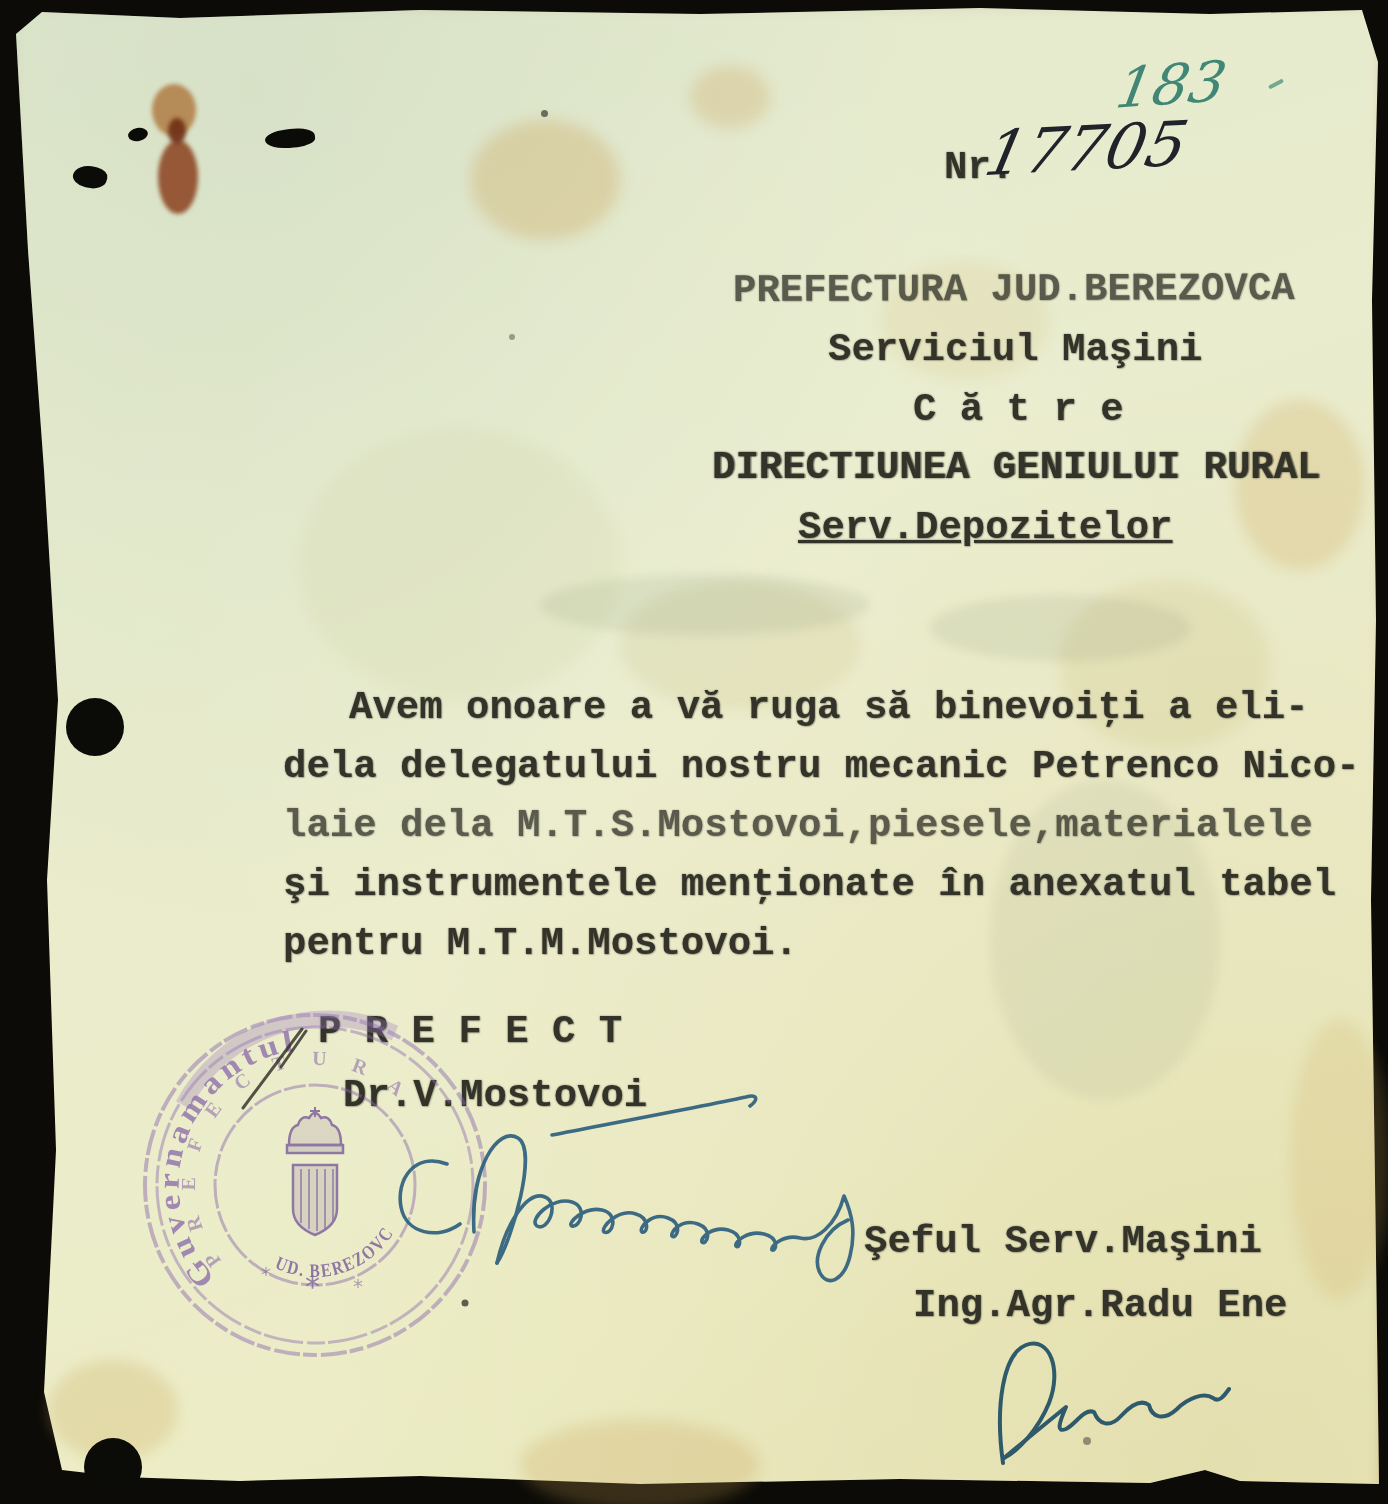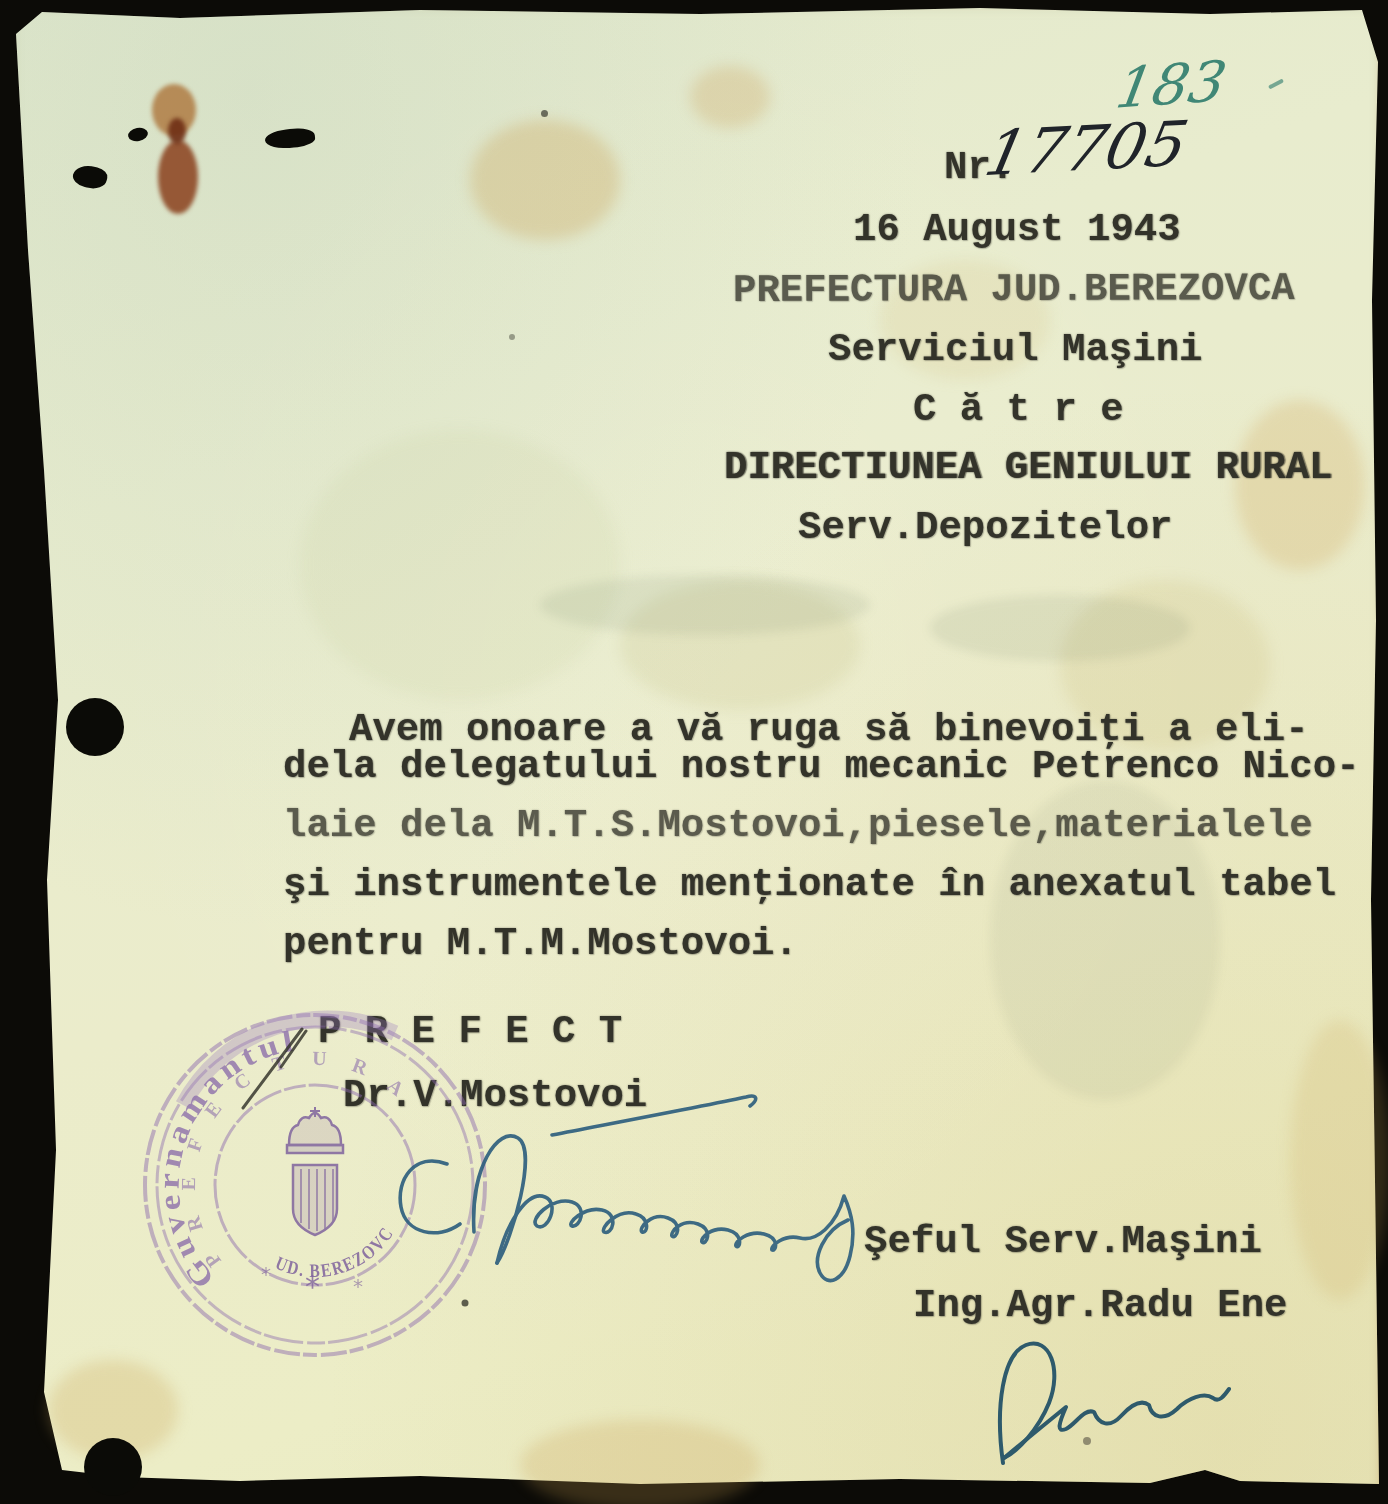--- a/index.html
+++ b/index.html
@@ -19,21 +19,21 @@
     box-shadow:inset -12px 0 12px -6px rgba(165,102,40,.45),
                inset 0 -12px 14px -7px rgba(120,92,42,.38),
                inset 14px 0 18px -9px rgba(128,120,70,.35),
                inset 0 12px 16px -9px rgba(150,132,82,.28);}
   .stain{position:absolute;border-radius:50%;filter:blur(7px);pointer-events:none;}
   .smudge{position:absolute;border-radius:50%;filter:blur(5px);pointer-events:none;}
   .typed{position:absolute;font-family:"Liberation Mono","DejaVu Sans Mono",monospace;
     font-size:39px;font-weight:700;color:#33332a;white-space:pre;letter-spacing:0;
     text-shadow:0 0 2px rgba(52,52,43,.55),1px 1px 1px rgba(52,52,43,.22);}
   .faded{opacity:.78;}
-  .heavy{text-shadow:0 0 2px rgba(40,40,32,.8),1.5px 0 1px rgba(40,40,32,.45);margin-left:12px;}
+  .heavy{text-shadow:0 0 2px rgba(40,40,32,.8),1.5px 0 1px rgba(40,40,32,.45);}
   .hand{position:absolute;font-family:"DejaVu Serif",serif;font-style:italic;}
   .hole{position:absolute;background:#0b0b07;border-radius:50%;}
   .tear{position:absolute;background:#0b0b07;}
   .rust{position:absolute;filter:blur(2px);border-radius:50%;}
   svg{overflow:visible;}
 </style>
 </head>
 <body>
 
 <div class="scan">
@@ -64,29 +64,28 @@
   <div class="tear" style="left:541px;top:110px;width:7px;height:7px;border-radius:50%;opacity:.55;"></div>
   <div class="tear" style="left:509px;top:334px;width:6px;height:6px;border-radius:50%;opacity:.35;"></div>
   <div class="hole" style="left:66px;top:698px;width:58px;height:58px;"></div>
   <div class="hole" style="left:84px;top:1438px;width:58px;height:58px;"></div>
 
   <div class="hand" style="left:1118px;top:52px;font-size:56px;color:#2a7a6a;opacity:.88;transform:skewX(-14deg) rotate(-4deg);">183</div>
   <div style="position:absolute;left:1268px;top:82px;width:16px;height:4px;background:#2a7a6a;opacity:.6;transform:rotate(-28deg);border-radius:2px;"></div>
 
   <div class="typed" style="left:944px;top:146px;">Nr.</div>
   <div class="hand" style="left:988px;top:112px;font-size:62px;color:#20242a;transform:skewX(-15deg) rotate(-3deg);">17705</div>
-  <div class="typed" style="left:853px;top:208px;">16 August 1943</div>
 
   <div class="typed faded" style="left:733px;top:268px;transform:rotate(-.2deg);">PREFECTURA JUD.BEREZOVCA</div>
   <div class="typed" style="left:828px;top:328px;">Serviciul Maşini</div>
   <div class="typed" style="left:913px;top:388px;">C ă t r e</div>
   <div class="typed heavy" style="left:712px;top:446px;">DIRECTIUNEA GENIULUI RURAL</div>
-  <div class="typed" style="left:798px;top:506px;">Serv.Depozitelor</div>
+  <div class="typed" style="left:798px;top:506px;text-decoration:underline;">Serv.Depozitelor</div>
 
-  <div class="typed" style="left:349px;top:686px;margin-top:22px;">Avem onoare a vă ruga să binevoiţi a eli-</div>
+  <div class="typed" style="left:349px;top:686px;">Avem onoare a vă ruga să binevoiţi a eli-</div>
   <div class="typed" style="left:283px;top:745px;">dela delegatului nostru mecanic Petrenco Nico-</div>
   <div class="typed" style="left:283px;top:863px;">şi instrumentele menţionate în anexatul tabel</div>
   <div class="typed faded" style="left:283px;top:804px;">laie dela M.T.S.Mostovoi,piesele,materialele</div>
   <div class="typed" style="left:318px;top:1010px;">P R E F E C T</div>
 
   <div class="typed" style="left:283px;top:922px;">pentru M.T.M.Mostovoi.</div>
   <div class="typed" style="left:343px;top:1074px;">Dr.V.Mostovoi</div>
 
   <div class="typed" style="left:864px;top:1220px;">Şeful Serv.Maşini</div>
   <div class="typed" style="left:913px;top:1284px;">Ing.Agr.Radu Ene</div>

